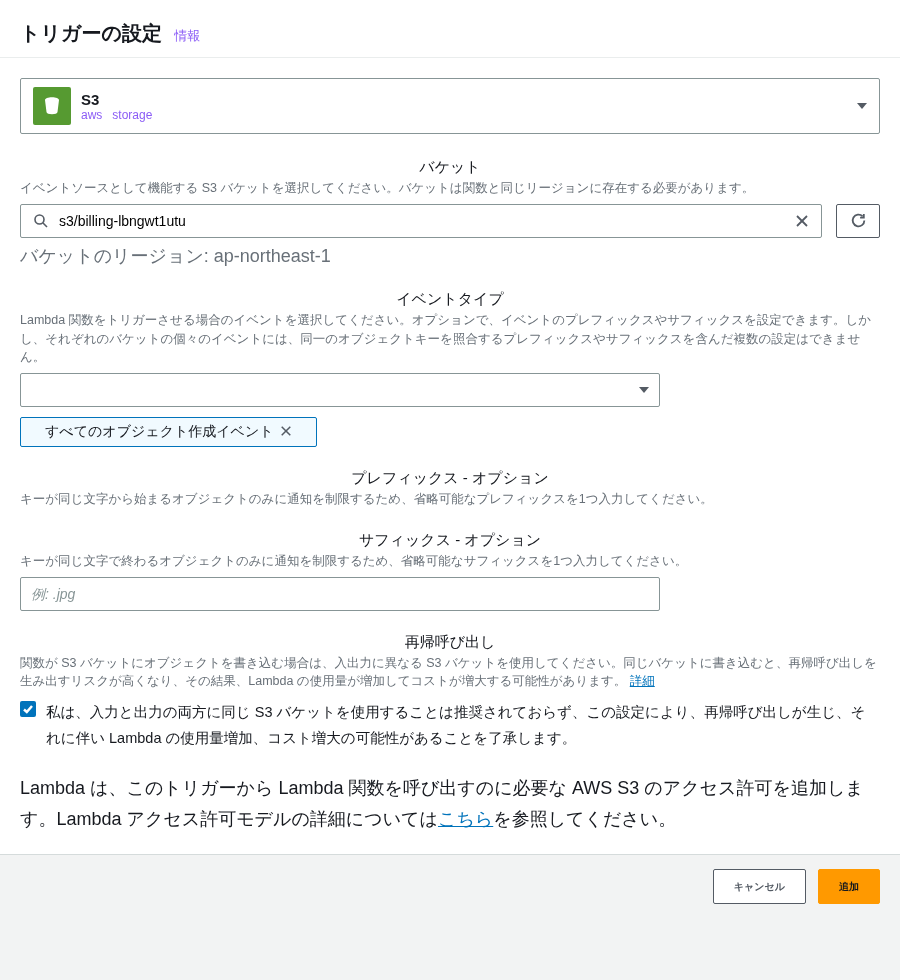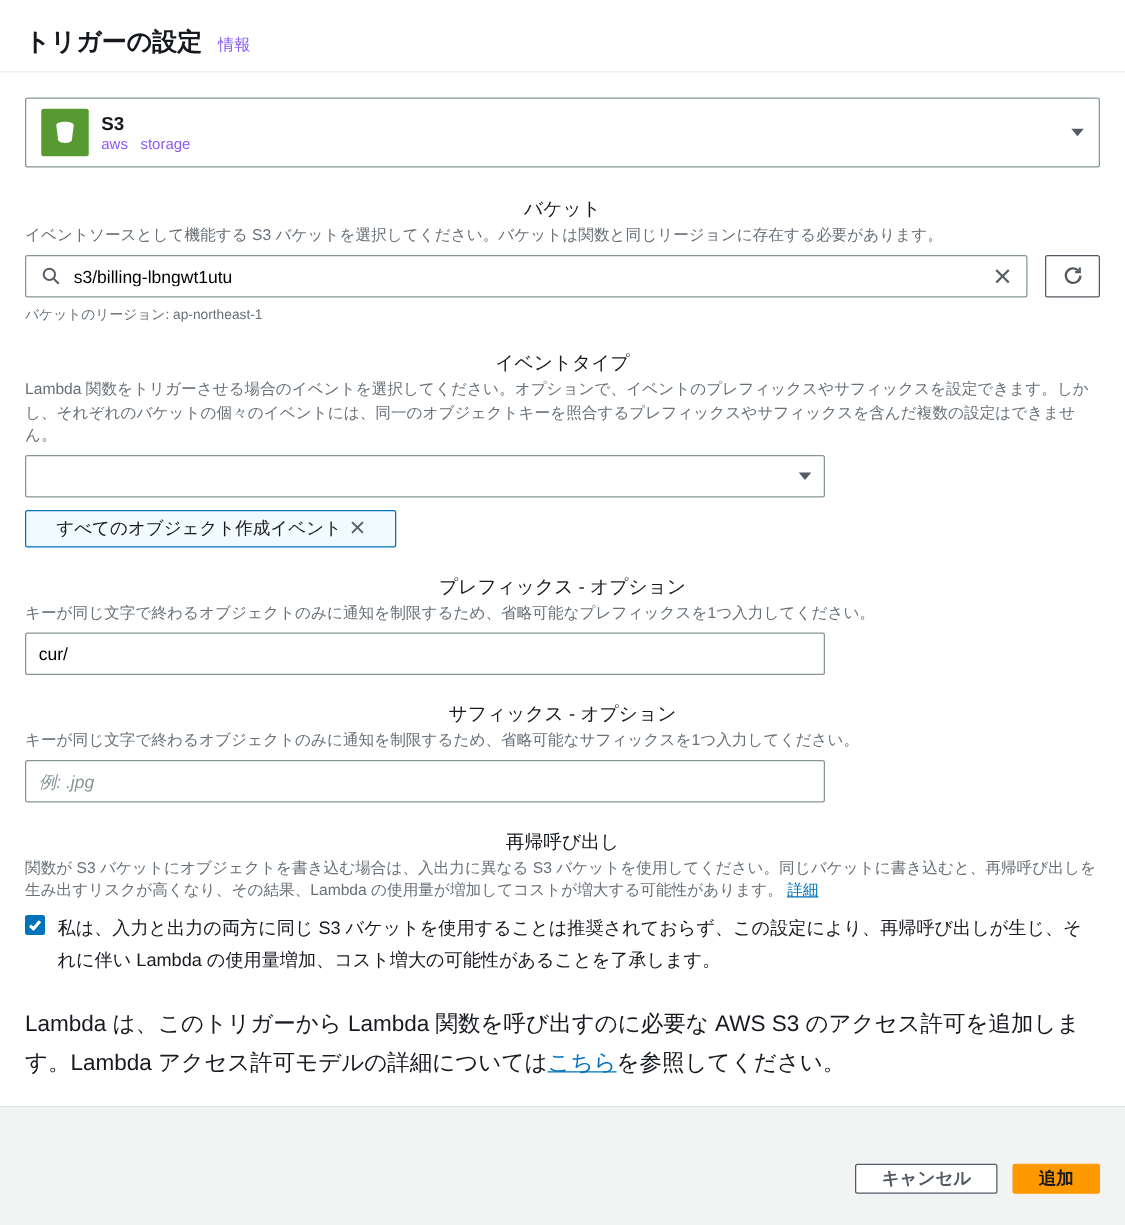--- a/index.html
+++ b/index.html
@@ -100,21 +100,21 @@
       width: 44px;
       height: 34px;
       border: 1px solid #545b64;
       border-radius: 2px;
       background: #fff;
       display: flex;
       align-items: center;
       justify-content: center;
       cursor: pointer;
     }
-    .region-hint { font-size: 11px; color: #687078; margin-top: 6px; }
+    .region-hint { font-size: 18px; color: #687078; margin-top: 6px; }
     .select-box {
       border: 1px solid #879596;
       border-radius: 2px;
       height: 34px;
       width: 640px;
       display: flex;
       align-items: center;
       justify-content: flex-end;
       padding: 0 10px;
       cursor: pointer;
@@ -169,28 +169,27 @@
       margin-top: 8px;
     }
     .footer {
       display: flex;
       justify-content: flex-end;
       gap: 12px;
       padding: 14px 20px;
       background: #f2f3f3;
     }
     .btn {
-      height: 24px;
+      height: 35px;
       padding: 0 20px;
-      font-size: 14px;
+      font-size: 10px;
       font-weight: 700;
       border-radius: 2px;
       cursor: pointer;
       border: 1px solid transparent;
-      margin-top: 31px;
     }
     .btn-cancel {
       background: #fff;
       border: 1px solid #545b64;
       color: #545b64;
     }
     .btn-primary {
       background: #ff9900;
       border: 1px solid #ff9900;
       color: #16191f;
@@ -265,22 +264,21 @@
           <svg width="12" height="12" viewBox="0 0 14 14">
               <line x1="2" y1="2" x2="12" y2="12" stroke="#545b64" stroke-width="1.8"></line>
               <line x1="12" y1="2" x2="2" y2="12" stroke="#545b64" stroke-width="1.8"></line>
             </svg>
         </span>
       </div>
     </div>
 
     <div class="form-group">
       <div class="form-label">プレフィックス - オプション</div>
-      <div class="form-hint">キーが同じ文字で終わるオブジェクトのみに通知を制限するため、省略可能なプレフィックスを1つ入力してください。</div>
-      <input class="text-input" type="text" value="cur/" style="">
+      <div class="form-hint">キーが同じ文字から始まるオブジェクトのみに通知を制限するため、省略可能なプレフィックスを1つ入力してください。</div>
     </div>
 
     <div class="form-group">
       <div class="form-label">サフィックス - オプション</div>
       <div class="form-hint">キーが同じ文字で終わるオブジェクトのみに通知を制限するため、省略可能なサフィックスを1つ入力してください。</div>
       <input class="text-input" type="text" placeholder="例: .jpg" style="">
     </div>
 
     <div class="form-group">
       <div class="form-label">再帰呼び出し</div>

